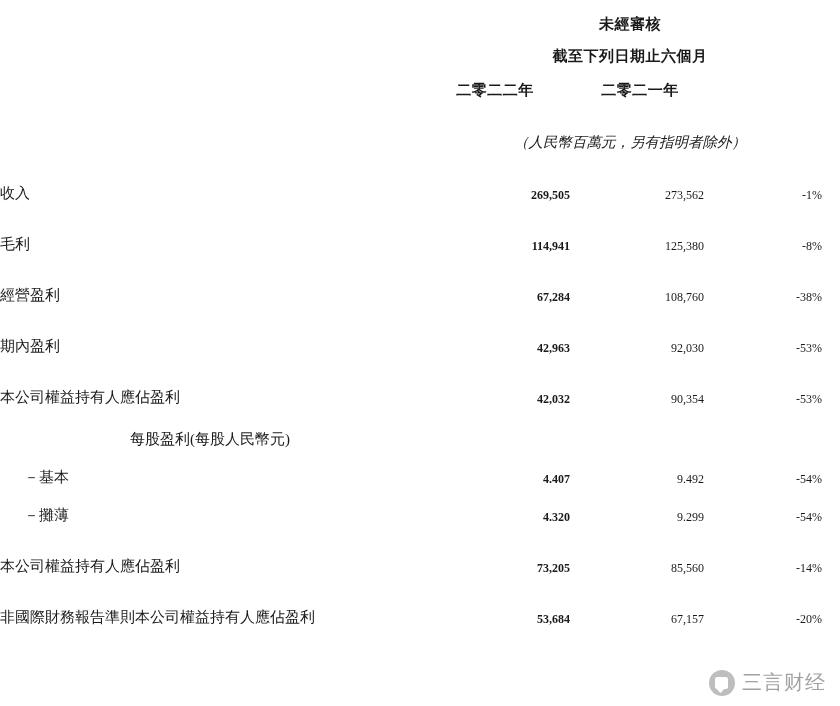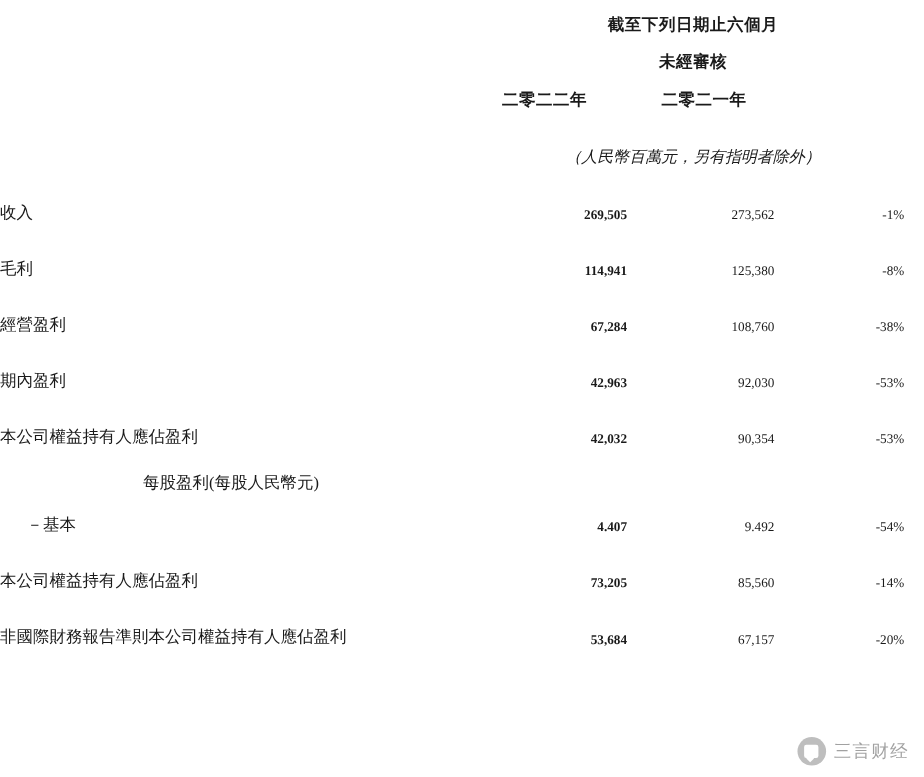--- a/index.html
+++ b/index.html
@@ -116,45 +116,45 @@
     position: absolute;
     left: 9px;
     top: 17px;
     width: 5px;
     height: 5px;
     background: #ffffff;
     transform: rotate(45deg);
   }
   .wm-text {
     font-family: "Liberation Sans", sans-serif;
-    font-size: 16px;
+    font-size: 20px;
     color: #9a9a9a;
     letter-spacing: 1px;
     white-space: nowrap;
   }
 </style>
 </head>
 <body>
 
 <div class="sheet">
   <table class="fin">
     <colgroup>
       <col class="c-label">
       <col class="c-y1">
       <col class="c-y2">
       <col class="c-chg">
     </colgroup>
     <tbody>
+      <tr class="hdr-row h1">
+        <td></td>
+        <td colspan="3" class="hdr-center-wide">未經審核</td>
+      </tr>
       <tr class="hdr-row h2">
         <td></td>
         <td colspan="3" class="hdr-center-wide">截至下列日期止六個月</td>
-      </tr>
-      <tr class="hdr-row h1">
-        <td></td>
-        <td colspan="3" class="hdr-center-wide">未經審核</td>
       </tr>
       <tr class="hdr-row h3">
         <td></td>
         <td>二零二二年</td>
         <td>二零二一年</td>
         <td></td>
       </tr>
       <tr class="h5">
         <td></td>
         <td colspan="3" class="hdr-sub">（人民幣百萬元，另有指明者除外）</td>
@@ -196,20 +196,26 @@
         <td class="num y1"></td>
         <td class="num y2"></td>
         <td class="num chg"></td>
       </tr>
       <tr class="data-tight">
         <td class="label indent">－基本</td>
         <td class="num y1">4.407</td>
         <td class="num y2">9.492</td>
         <td class="num chg">-54%</td>
       </tr>
+      <tr class="data-tight">
+        <td class="label indent">－攤薄</td>
+        <td class="num y1">4.320</td>
+        <td class="num y2">9.299</td>
+        <td class="num chg">-54%</td>
+      </tr>
 
       <tr class="data">
         <td class="label">本公司權益持有人應佔盈利</td>
         <td class="num y1">73,205</td>
         <td class="num y2">85,560</td>
         <td class="num chg">-14%</td>
       </tr>
       <tr class="data">
         <td class="label">非國際財務報告準則本公司權益持有人應佔盈利</td>
         <td class="num y1">53,684</td>

